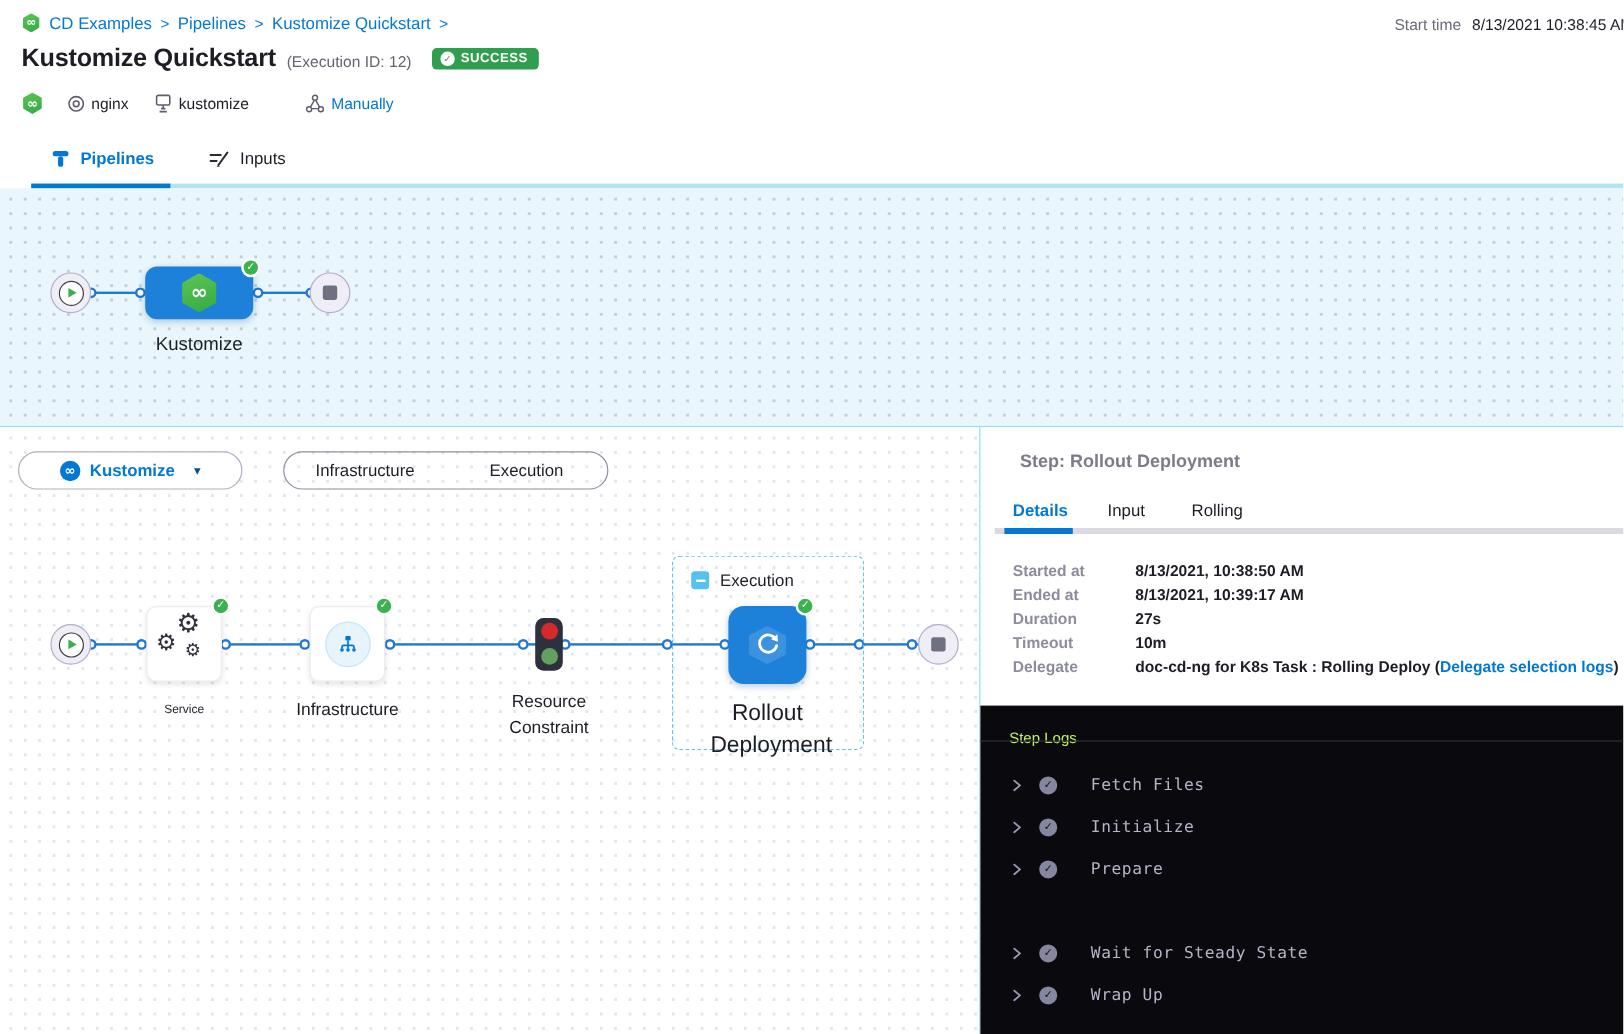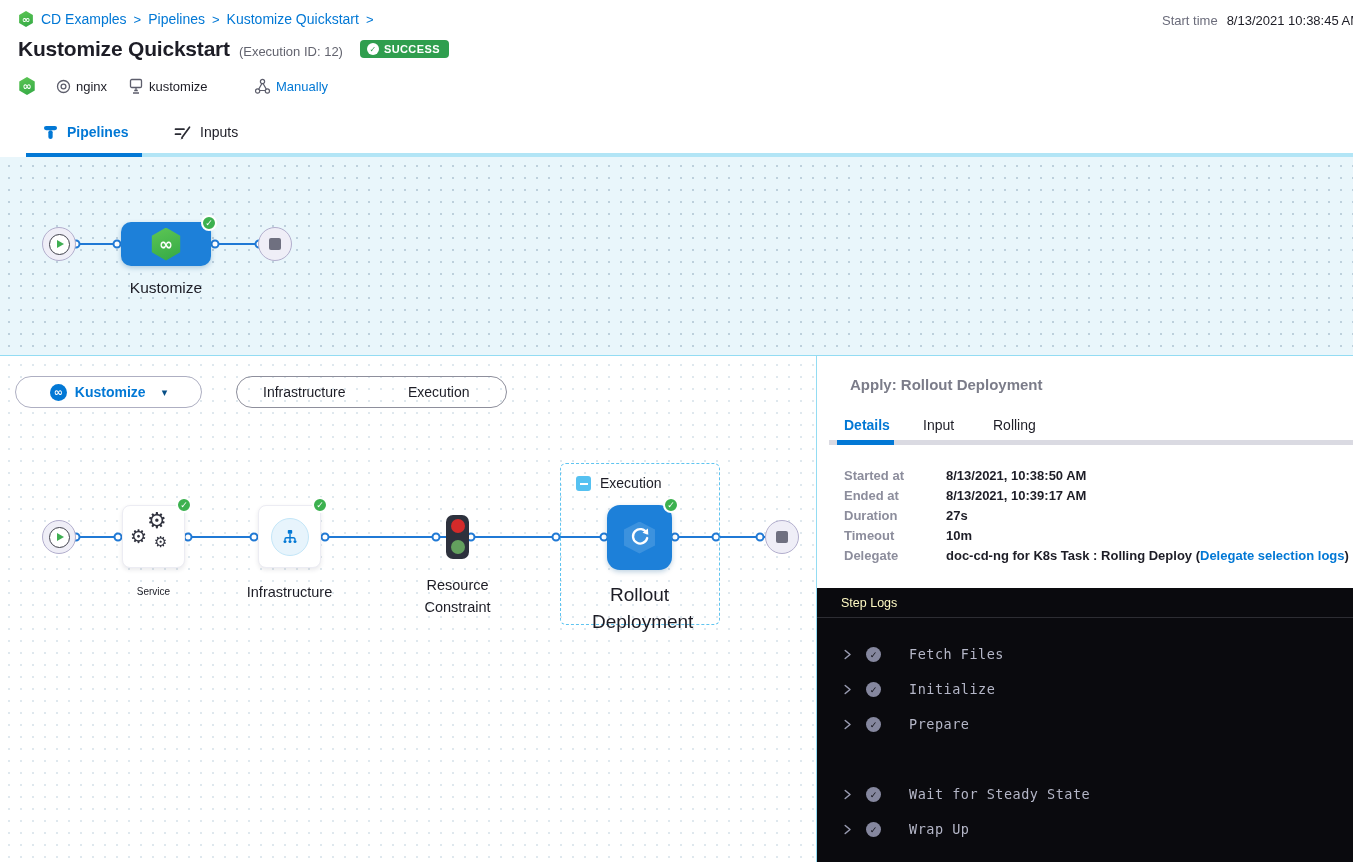--- a/index.html
+++ b/index.html
@@ -91,21 +91,21 @@
   .ptab.active { color:#0278d5; font-weight:600; }
   .ptab-bar { position:absolute; left:12px; right:0; top:84px; height:5px; background:#dadae2; }
   .ptab-bar-active { position:absolute; left:20px; top:84px; width:57px; height:5px; background:#0278d5; }
   .drow { position:absolute; font-size:13px; white-space:nowrap; }
   .drow .l { position:absolute; left:27px; width:100px; color:#8c8d9c; font-weight:600; }
   .drow .v { position:absolute; left:129px; color:#1d1d26; font-weight:600; }
   .drow a { color:#0278d5; font-weight:600; text-decoration:none; cursor:pointer; }
 
   
   .step-logs { position:absolute; left:0; right:0; top:232px; bottom:0; background:#0a0a0e; }
-  .logs-title { position:absolute; left:24px; top:8px; font-size:12.5px; color:#fef9c3; }
+  .logs-title { position:absolute; left:24px; top:20px; font-size:12.5px; color:#bef264; }
   .logs-divider { position:absolute; left:0; right:0; top:29px; height:1px; background:#2d2d33; }
   .log-row { position:absolute; left:0; right:0; height:22px; cursor:pointer; }
   .log-chevron { position:absolute; left:25px; top:5px; }
   .log-check { position:absolute; left:49px; top:3px; width:15px; height:15px; border-radius:50%; background:#85879e; color:#0d0d12; font-family:"DejaVu Sans",sans-serif; font-size:9px; font-weight:700; display:flex; align-items:center; justify-content:center; }
   .log-check::before { content:"✓"; }
   .log-text { position:absolute; left:92px; top:2px; font-family:"DejaVu Sans Mono",monospace; font-size:13.5px; letter-spacing:0.5px; color:#b4b6c7; white-space:nowrap; }
 </style>
 </head>
 <body>
 
@@ -278,21 +278,21 @@
     </div>
     <span class="check-badge" style="left:663px;top:141px;"></span>
     <div class="node-label" style="left:592px;top:225px;width:95px;font-size:19px;line-height:27px;">Rollout Deployment</div>
 
     <div class="round-node" style="left:765px;top:164px;">
       <span class="stop-sq"></span>
     </div>
   </div>
 
   <div class="right-panel">
-    <div class="panel-title">Apply: Rollout Deployment</div>
+    <div class="panel-title">Step: Rollout Deployment</div>
 
     <div class="ptab active" style="left:27px;">Details</div>
     <div class="ptab" style="left:106px;">Input</div>
     <div class="ptab" style="left:176px;">Rolling</div>
     <div class="ptab-bar"></div>
     <div class="ptab-bar-active"></div>
 
     <div class="drow" style="top:112px;">
       <span class="l">Started at</span>
         <span class="v">8/13/2021, 10:38:50 AM</span>

